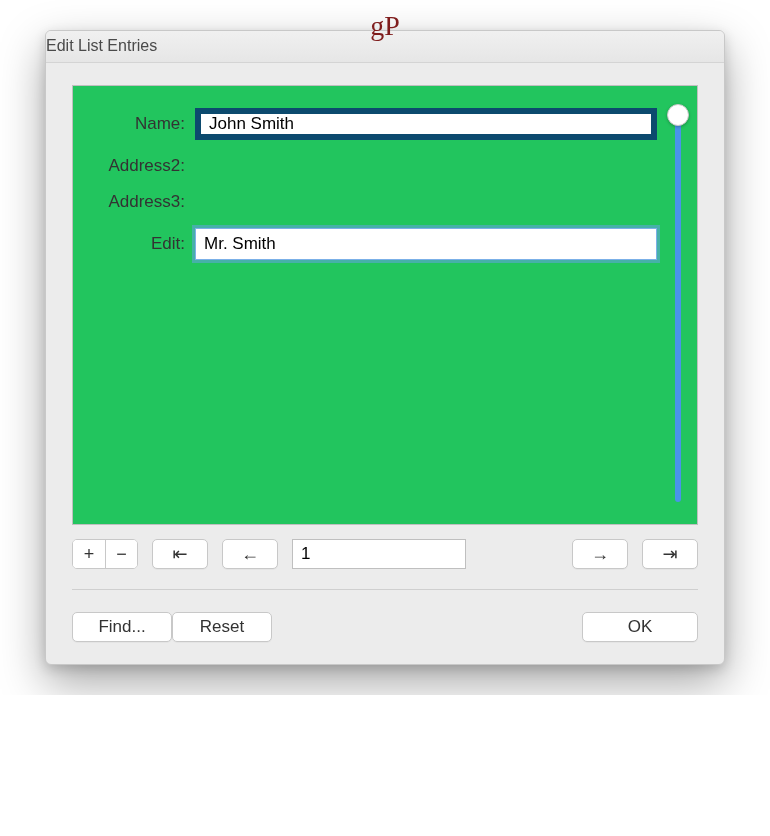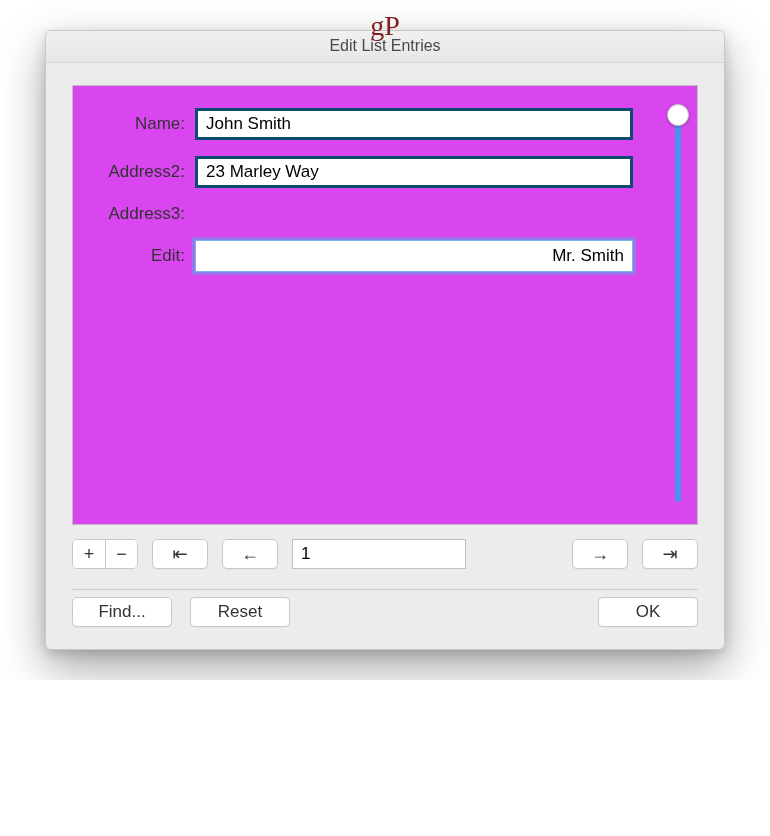--- a/index.html
+++ b/index.html
@@ -31,63 +31,62 @@
     }
     .dialog {
       width: 680px;
       background: #ececec;
       border: 1px solid #c8c8c8;
       border-radius: 6px;
       box-shadow: 0 18px 45px rgba(0,0,0,0.35), 0 4px 12px rgba(0,0,0,0.15);
       overflow: hidden;
     }
     .titlebar {
-      text-align: center;
+      text-align: left;
       padding: 6px 0 7px;
       font-size: 16px;
       color: #4a4a4a;
       border-bottom: 1px solid #d4d4d4;
       background: linear-gradient(#f0f0f0, #e6e6e6);
     }
     .content {
       padding: 22px 26px 22px 26px;
     }
     .form-panel {
       position: relative;
-      background: #d946ef;
+      background: #22c55e;
       border: 1px solid #bfbfbf;
       height: 440px;
-      padding: 22px 64px 10px 10px;
+      padding: 22px 40px 10px 10px;
     }
     .form-row {
       display: flex;
       align-items: center;
       margin-bottom: 16px;
     }
     .form-label {
       width: 112px;
       text-align: right;
       padding-right: 10px;
       font-size: 17px;
       color: #333;
     }
     .form-input {
       flex: 1;
       height: 32px;
-      border: 3px solid #0c4a6e;
+      border: 6px solid #0c4a6e;
       padding: 4px 8px;
       font-size: 17px;
       font-family: inherit;
       background: #fff;
       outline: none;
     }
     .form-input.focused {
       border: 1px solid #7bb0e8;
       box-shadow: 0 0 0 3px rgba(100,160,230,0.55);
-      text-align: right;
     }
     .slider-track {
       position: absolute;
       top: 22px;
       right: 16px;
       bottom: 22px;
       width: 6px;
       background: #4a93e8;
       border-radius: 3px;
     }
@@ -163,30 +162,29 @@
       flex: 1;
     }
     .divider {
       height: 1px;
       background: #cfcfcf;
       margin-top: 20px;
     }
     .footer {
       display: flex;
       align-items: center;
-      gap: 18px;
-      margin-top: 7px;
+      margin-top: 22px;
     }
     .footer .spacer {
       flex: 1;
     }
     .btn-find { width: 100px; }
     .btn-viewsource { width: 150px; }
     .btn-reset { width: 100px; }
-    .btn-ok { width: 100px; }
+    .btn-ok { width: 116px; }
     .arrow-glyph {
       font-size: 18px;
       line-height: 1;
     }
   </style>
 </head>
 <body>
 
 <div class="watermark">gP</div>
 
@@ -194,21 +192,20 @@
   <div class="titlebar">Edit List Entries</div>
   <div class="content">
 
     <div class="form-panel">
       <div class="form-row">
         <div class="form-label">Name:</div>
         <input class="form-input" type="text" value="John Smith" style="">
       </div>
       <div class="form-row">
         <div class="form-label">Address2:</div>
-        <input class="form-input" type="text" value="23 Marley Way" style="">
       </div>
       <div class="form-row">
         <div class="form-label">Address3:</div>
       </div>
       <div class="form-row">
         <div class="form-label">Edit:</div>
         <input class="form-input focused" type="text" value="Mr. Smith" style="">
       </div>
 
       <div class="slider-track">

